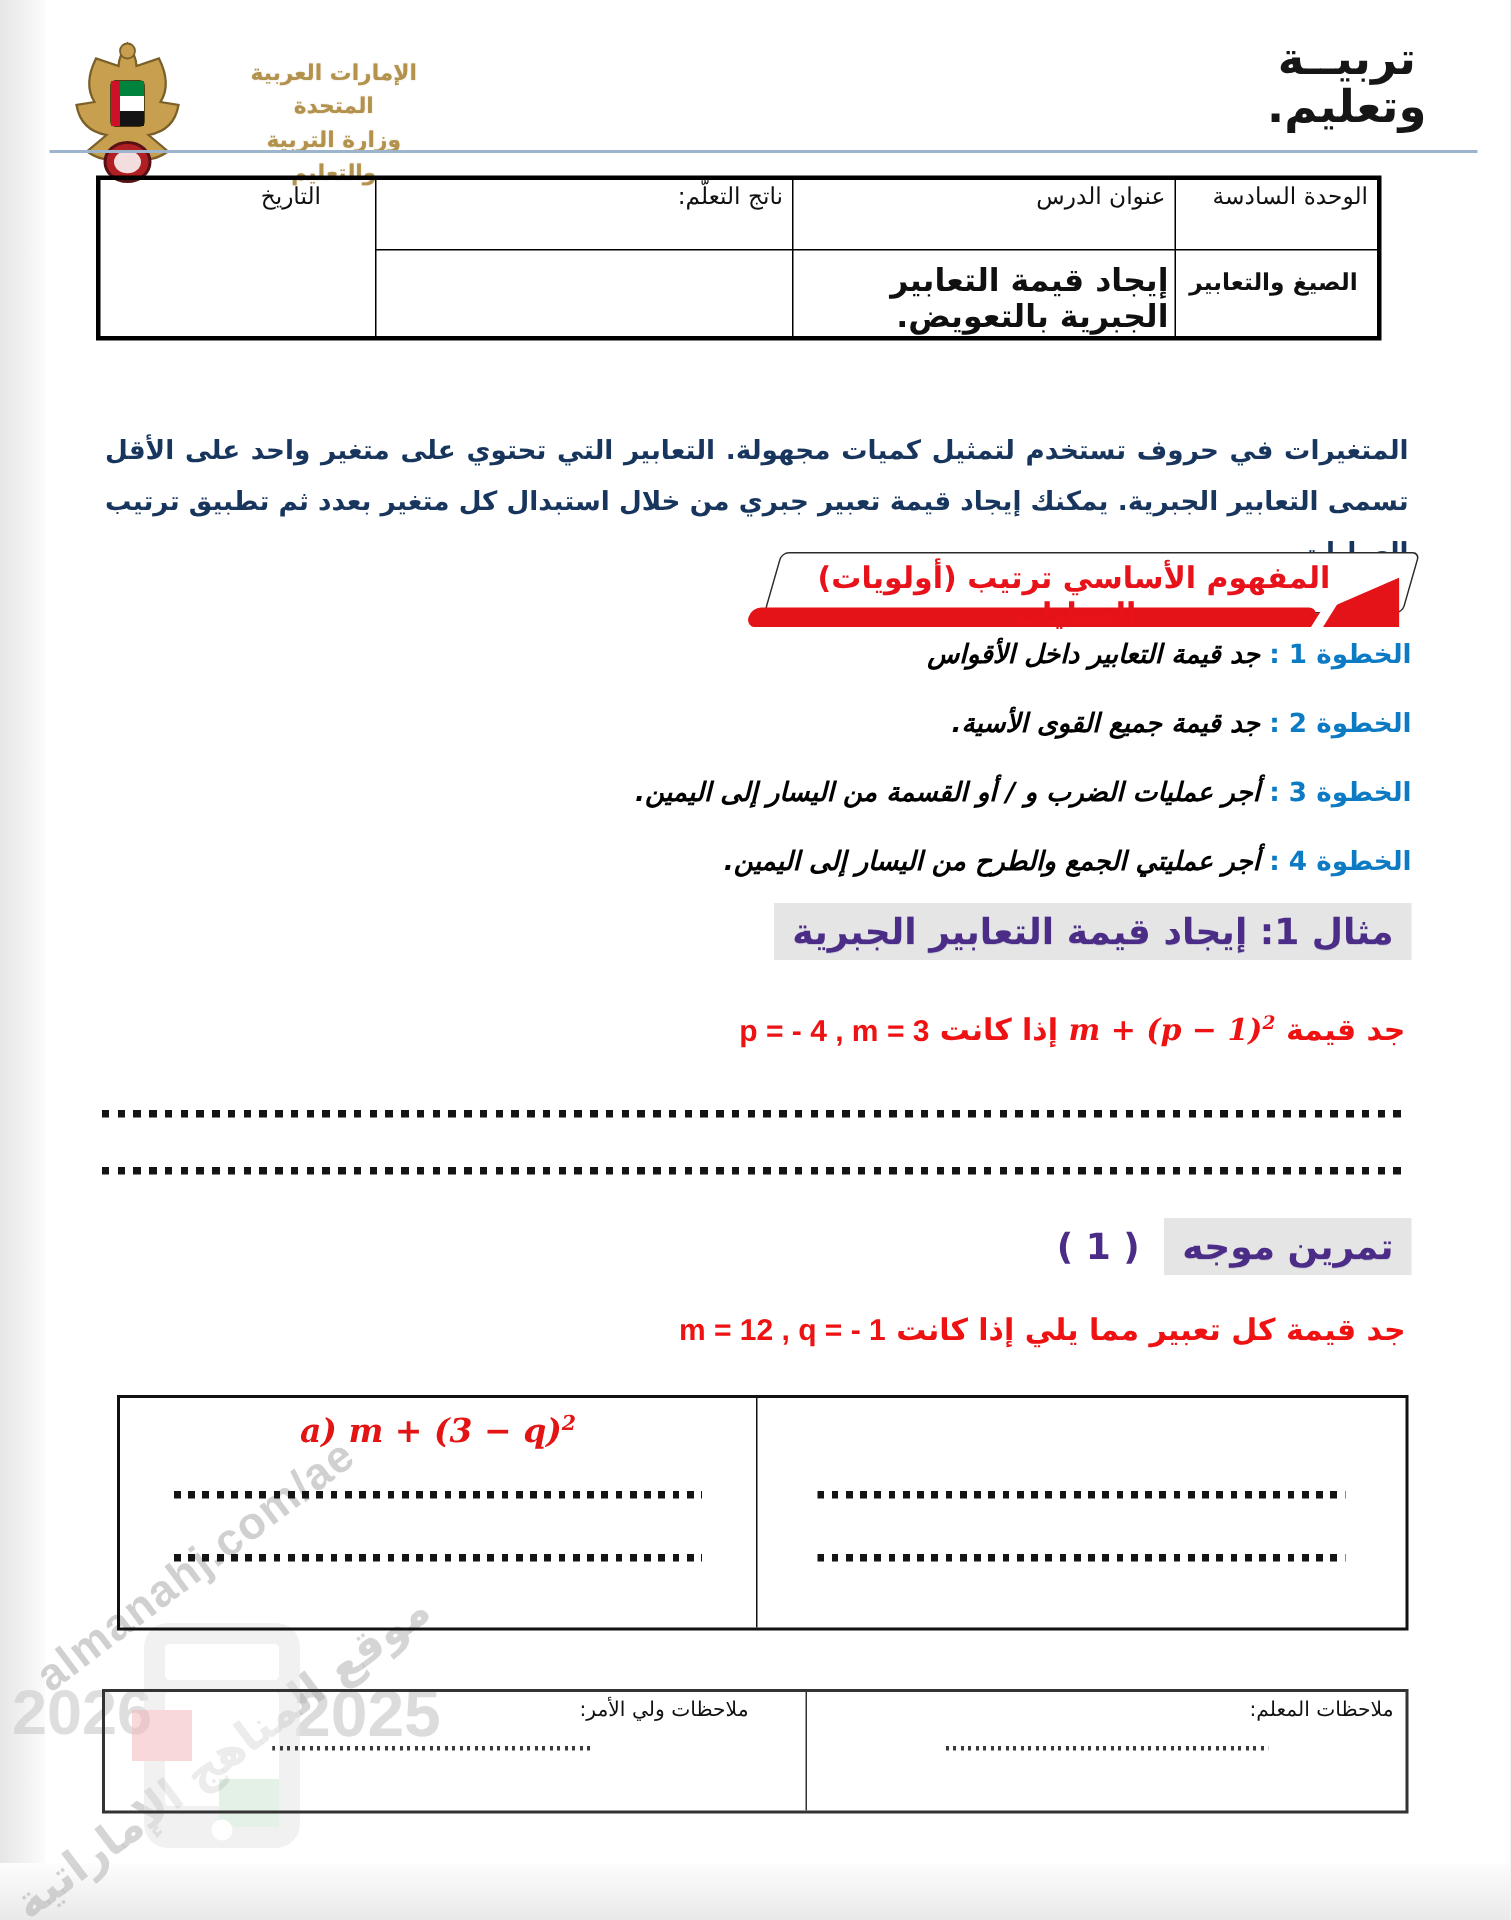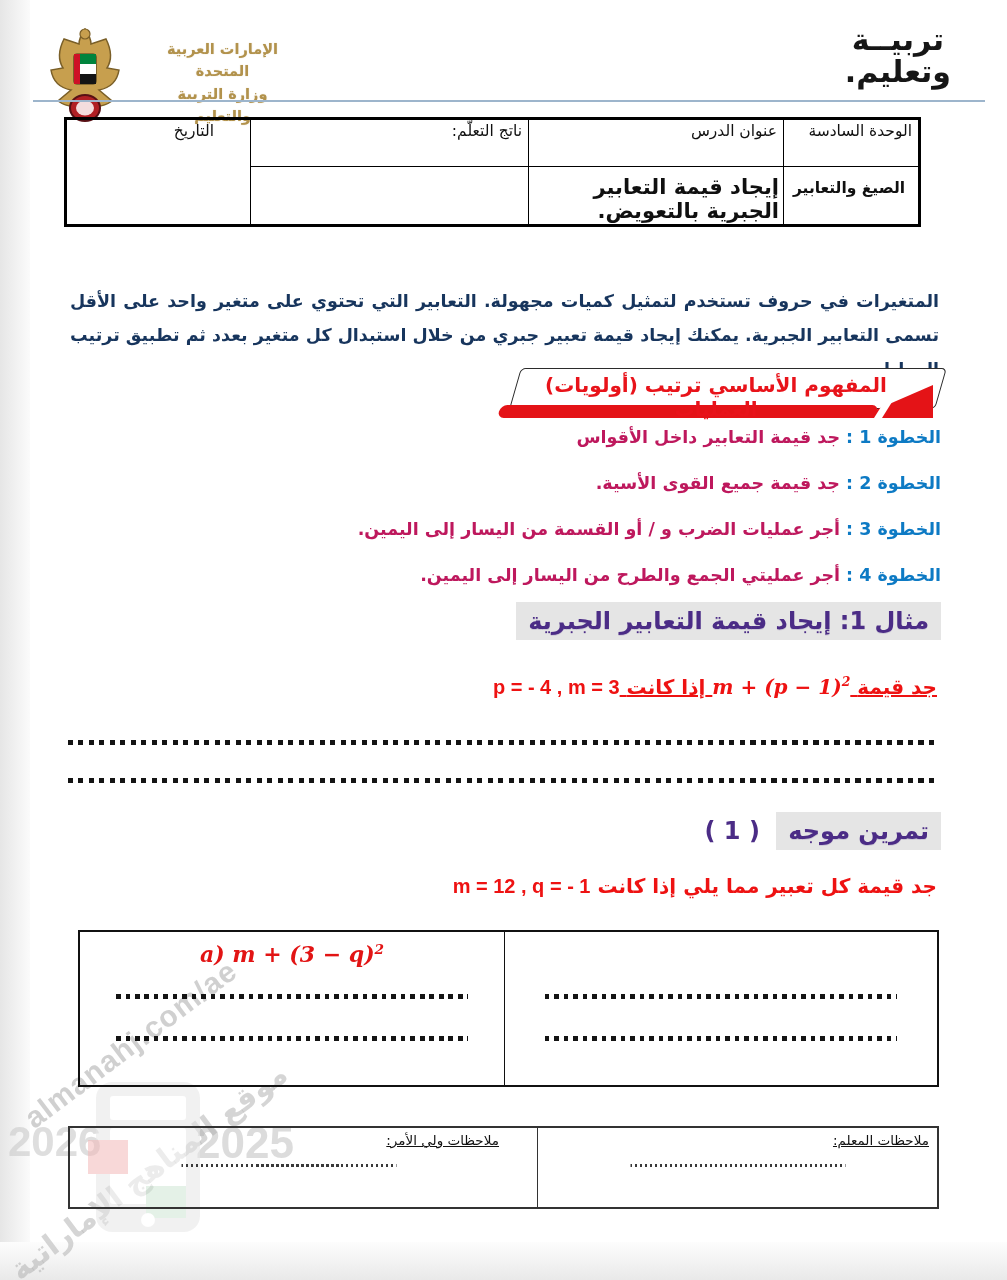--- a/index.html
+++ b/index.html
@@ -38,26 +38,26 @@
               border-radius:5px;transform:skewX(-16deg);}
   .banner-bar{position:absolute;left:-4px;right:66px;bottom:2px;height:13px;background:#e41317;border-radius:7px;transform:skewX(-16deg);}
   .banner-tip{position:absolute;right:10px;bottom:2px;width:76px;height:33px;background:#e41317;
               clip-path:polygon(100% 0,100% 100%,0 100%);}
   .banner-gap{position:absolute;right:56px;bottom:0;width:8px;height:20px;background:#fff;transform:skewX(-32deg);}
   .banner-text{position:relative;z-index:3;text-align:center;font-weight:bold;font-size:20px;color:#e8131a;padding:5px 14px 0 0;}
   
   .steps{position:absolute;right:66px;top:424px;z-index:2;text-align:right;}
   .step{font-size:17.5px;font-weight:bold;line-height:26px;margin-bottom:20px;}
   .step .lb{color:#0d7ac4;}
-  .step .tx{color:#be185d;}
+  .step .tx{color:#000000;font-style:italic;}
   
   .ex-heading{position:absolute;right:66px;top:602px;z-index:2;}
   .hl{background:#e5e5e5;color:#4b2c86;font-weight:bold;font-size:24px;padding:5px 12px;display:inline-block;
       text-shadow:0 1px 0 rgba(75,44,134,.15);}
-  .ex-line{position:absolute;right:70px;top:674px;z-index:2;font-size:20px;font-weight:bold;color:#ee1212;text-align:left;text-decoration:underline;}
+  .ex-line{position:absolute;right:70px;top:674px;z-index:2;font-size:20px;font-weight:bold;color:#ee1212;text-align:left;}
   .math{font-family:"DejaVu Serif",serif;font-style:italic;font-weight:bold;}
   .ltr{direction:ltr;unicode-bidi:isolate;display:inline-block;}
   .lat{font-family:"Liberation Sans",sans-serif;font-weight:bold;}
   sup{font-size:.62em;}
   .dotline{position:absolute;left:68px;width:868px;height:5px;z-index:2;
            background:repeating-linear-gradient(90deg,#141414 0 5px,transparent 5px 10.5px);}
   
   .exr-heading{position:absolute;right:66px;top:812px;z-index:2;font-weight:bold;font-size:24px;color:#4b2c86;}
   .exr-heading .num{margin-right:8px;}
   .exr-prompt{position:absolute;right:70px;top:874px;z-index:2;font-size:20px;font-weight:bold;color:#ee1212;}
@@ -68,21 +68,21 @@
   .expr-line{text-align:center;margin-top:9px;font-size:22px;color:#e21414;}
   .expr-line .lbl-a{color:#e21414;}
   .expr-line .lbl-b{color:#1874cf;}
   .ans-dot{position:absolute;left:50%;transform:translateX(-50%);width:352px;height:5px;
            background:repeating-linear-gradient(90deg,#141414 0 4.5px,transparent 4.5px 9.5px);}
   .ans-dot.d1{top:62px;}
   .ans-dot.d2{top:104px;}
   
   .notes-table{position:absolute;left:68px;top:1126px;width:867px;height:79px;z-index:2;border:2px solid #333;
                display:grid;grid-template-columns:430px auto;}
-  .note-cell{position:relative;font-size:13.5px;color:#111;text-align:right;padding:4px 8px 0 0;text-decoration:underline;}
+  .note-cell{position:relative;font-size:13.5px;color:#111;text-align:right;padding:4px 8px 0 0;}
   .note-cell.teacher{border-left:1.5px solid #333;margin-left:30px;}
   .note-dot{position:absolute;top:36px;left:50%;transform:translateX(-50%);width:215px;height:3px;
             background:repeating-linear-gradient(90deg,#3a3a3a 0 2px,transparent 2px 5px);}
   
   .wm{position:absolute;z-index:1;color:rgba(170,170,170,.55);font-weight:bold;white-space:nowrap;}
   .wm-site{left:18px;top:1108px;font-size:30px;transform:rotate(-37deg);transform-origin:left top;
            font-family:"Liberation Sans",sans-serif;letter-spacing:1px;}
   .wm-2026{left:8px;top:1118px;font-size:42px;color:rgba(205,205,205,.65);font-family:"Liberation Sans",sans-serif;}
   .wm-2025{left:196px;top:1118px;font-size:44px;color:rgba(205,205,205,.7);font-family:Liberation Sans, sans-serif;}
   .wm-site-ar{left:24px;top:1252px;font-size:30px;transform:rotate(-37deg);transform-origin:left bottom;color:rgba(172,172,172,.5);}

